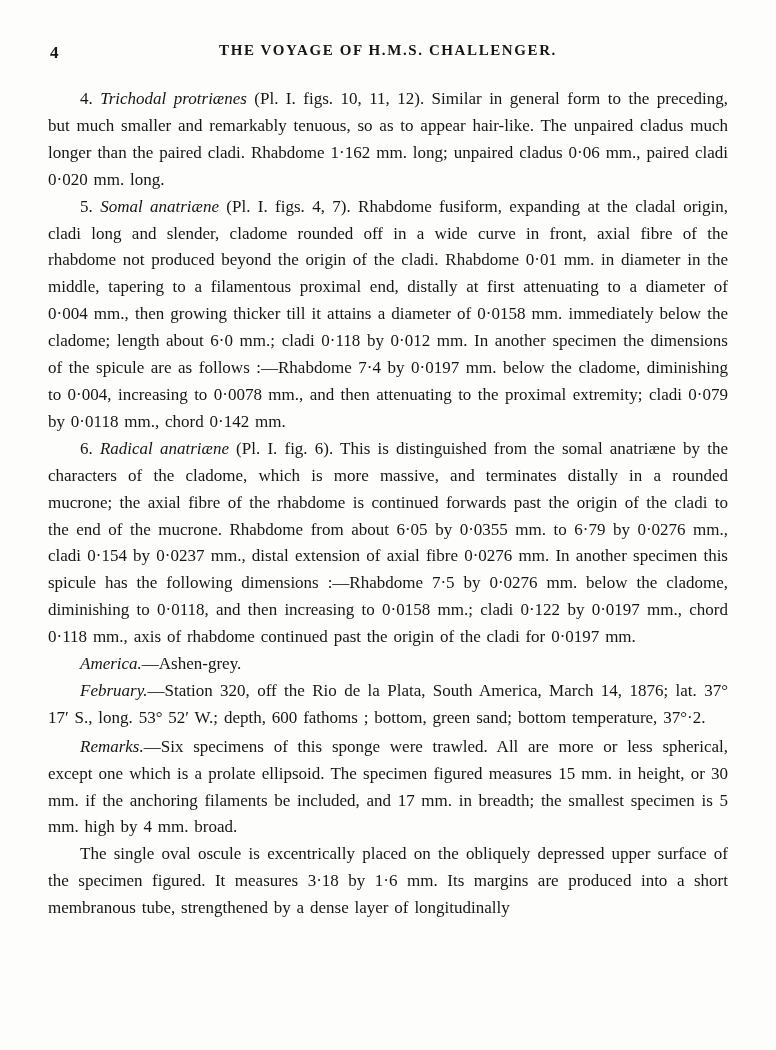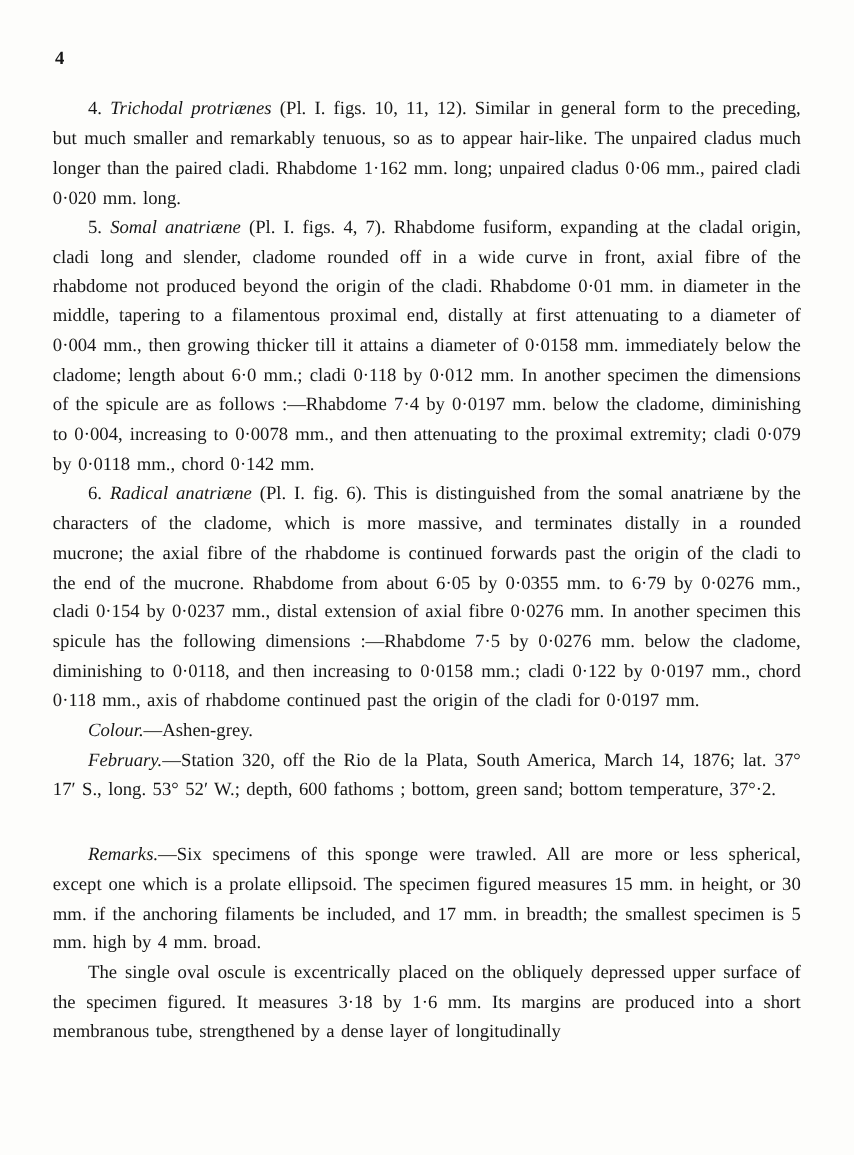--- a/index.html
+++ b/index.html
@@ -40,51 +40,52 @@
     white-space: nowrap;
   }
   .body-text {
     font-size: 17px;
     line-height: 26.9px;
     text-align: justify;
     word-spacing: 1.6px;
   }
   .para { text-indent: 32px; }
   .para.no-indent { text-indent: 0; }
-  .para.space-before { margin-top: 32px; }
+  .para.space-before { margin-top: 2px; }
   .italic { font-style: italic; }
   .bold { font-weight: bold; }
 </style>
 </head>
 <body>
 
 <div class="page">
 
   <header class="running-head">
     <span class="page-num">4</span>
+    <span class="head-title">THE VOYAGE OF H.M.S. CHALLENGER.</span>
   </header>
 
   <main class="body-text">
 
 
     <p class="para">
       <span>4. </span><span class="italic">Trichodal protriænes</span><span> (Pl. I. figs. 10, 11, 12). Similar in general form to the preceding, but much smaller and remarkably tenuous, so as to appear hair-like. The unpaired cladus much longer than the paired cladi. Rhabdome 1·162 mm. long; unpaired cladus 0·06 mm., paired cladi 0·020 mm. long.</span>
     </p>
 
     <p class="para">
       <span>5. </span><span class="italic">Somal anatriæne</span><span> (Pl. I. figs. 4, 7). Rhabdome fusiform, expanding at the cladal origin, cladi long and slender, cladome rounded off in a wide curve in front, axial fibre of the rhabdome not produced beyond the origin of the cladi. Rhabdome 0·01 mm. in diameter in the middle, tapering to a filamentous proximal end, distally at first attenuating to a diameter of 0·004 mm., then growing thicker till it attains a diameter of 0·0158 mm. immediately below the cladome; length about 6·0 mm.; cladi 0·118 by 0·012 mm. In another specimen the dimensions of the spicule are as follows :—Rhabdome 7·4 by 0·0197 mm. below the cladome, diminishing to 0·004, increasing to 0·0078 mm., and then attenuating to the proximal extremity; cladi 0·079 by 0·0118 mm., chord 0·142 mm.</span>
     </p>
 
     <p class="para">
       <span>6. </span><span class="italic">Radical anatriæne</span><span> (Pl. I. fig. 6). This is distinguished from the somal anatriæne by the characters of the cladome, which is more massive, and terminates distally in a rounded mucrone; the axial fibre of the rhabdome is continued forwards past the origin of the cladi to the end of the mucrone. Rhabdome from about 6·05 by 0·0355 mm. to 6·79 by 0·0276 mm., cladi 0·154 by 0·0237 mm., distal extension of axial fibre 0·0276 mm. In another specimen this spicule has the following dimensions :—Rhabdome 7·5 by 0·0276 mm. below the cladome, diminishing to 0·0118, and then increasing to 0·0158 mm.; cladi 0·122 by 0·0197 mm., chord 0·118 mm., axis of rhabdome continued past the origin of the cladi for 0·0197 mm.</span>
     </p>
 
 
     <p class="para">
-      <span class="italic">Colour.</span><span>—Ashen-grey.</span>
+      <span class="italic">America.</span><span>—Ashen-grey.</span>
     </p>
 
     <p class="para">
       <span class="italic">February.</span><span>—Station 320, off the Rio de la Plata, South America, March 14, 1876; lat. 37° 17′ S., long. 53° 52′ W.; depth, 600 fathoms ; bottom, green sand; bottom temperature, 37°·2.</span>
     </p>
 
     <p class="para space-before">
       <span class="italic">Remarks.</span><span>—Six specimens of this sponge were trawled. All are more or less spherical, except one which is a prolate ellipsoid. The specimen figured measures 15 mm. in height, or 30 mm. if the anchoring filaments be included, and 17 mm. in breadth; the smallest specimen is 5 mm. high by 4 mm. broad.</span>
     </p>
 

